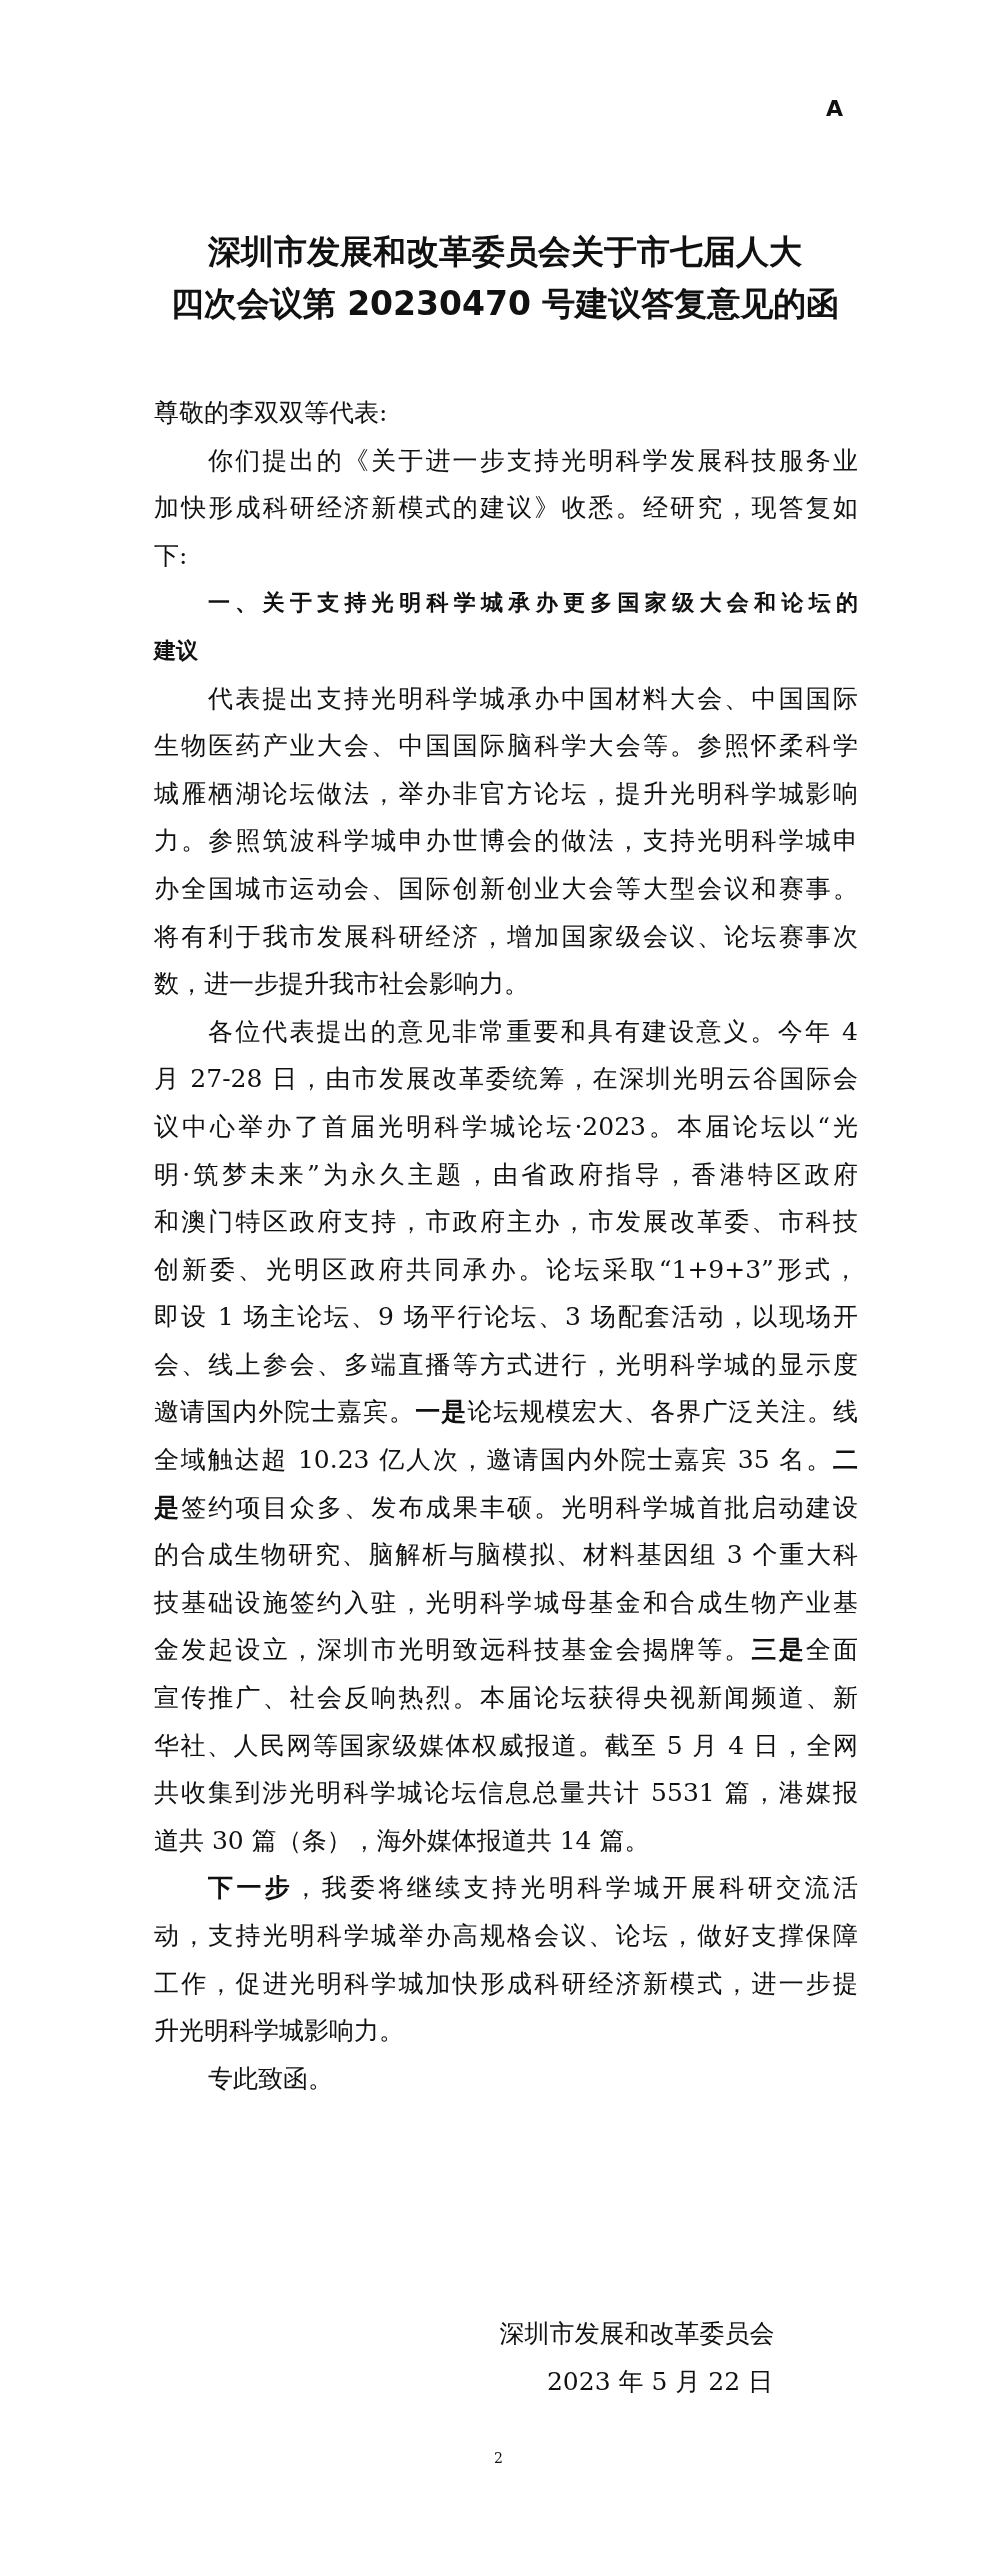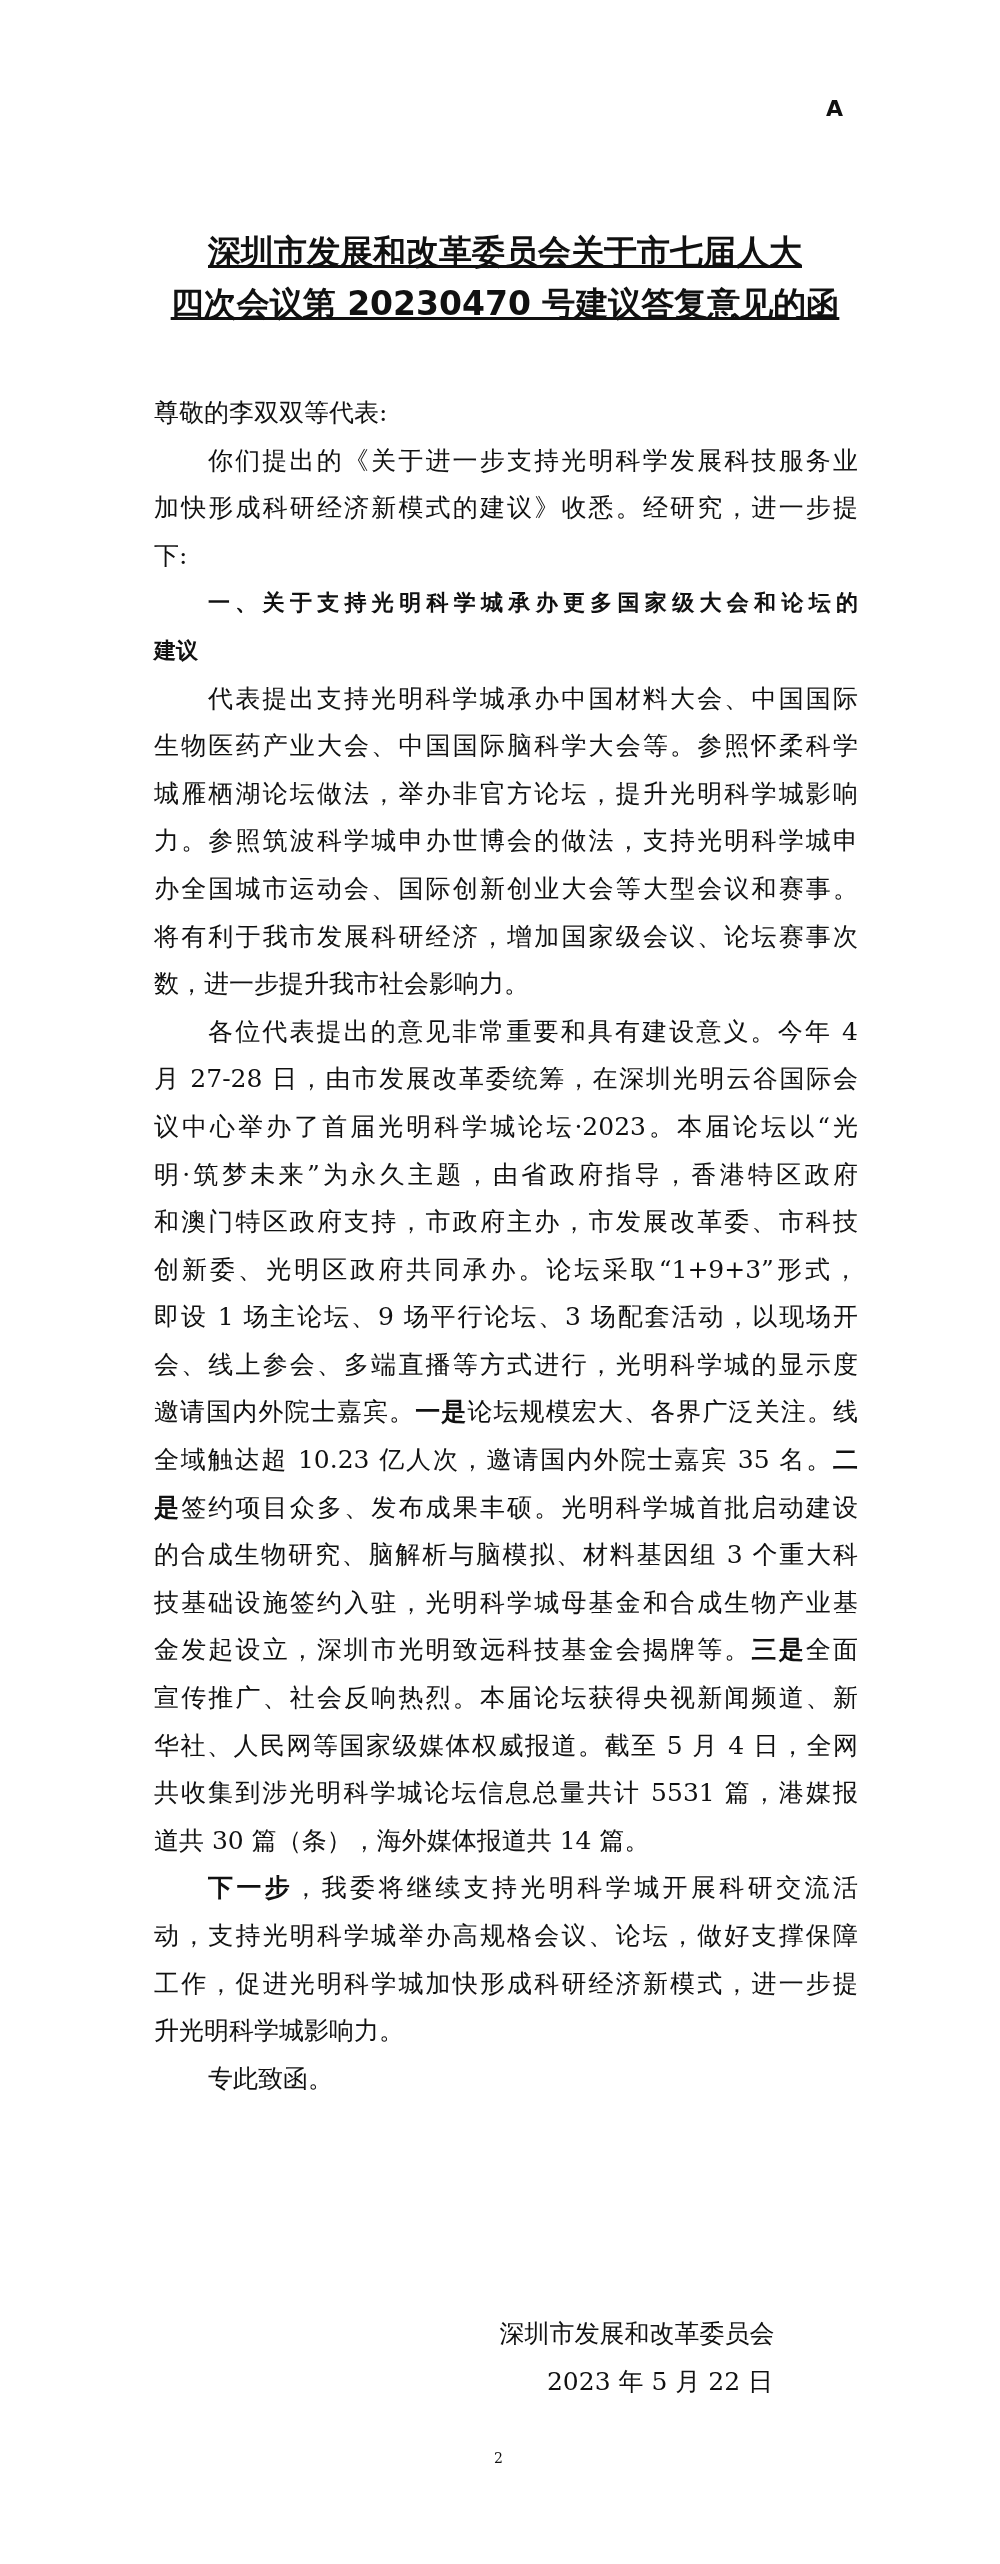--- a/index.html
+++ b/index.html
@@ -28,21 +28,20 @@
   .title {
     position: absolute;
     left: 150px; top: 226px;
     width: 710px;
     text-align: center;
     font-family: "DejaVu Sans", "Liberation Sans", sans-serif;
     font-weight: bold;
     font-size: 33px;
     line-height: 52px;
     letter-spacing: 0px;
-    text-decoration: underline;
   }
   .title .tline { display: block; white-space: nowrap; }
   .body {
     position: absolute;
     left: 154px; top: 389px;
     width: 704px;
   }
   .line {
     display: block;
     height: 47.6px;
@@ -88,21 +87,21 @@
 
   <div class="title">
     <span class="tline">深圳市发展和改革委员会关于市七届人大</span>
     <span class="tline">四次会议第 20230470 号建议答复意见的函</span>
   </div>
 
   <div class="body">
     <span class="line last">尊敬的李双双等代表:</span>
 
     <span class="line indent">你们提出的《关于进一步支持光明科学发展科技服务业</span>
-    <span class="line">加快形成科研经济新模式的建议》收悉。经研究，进一步提</span>
+    <span class="line">加快形成科研经济新模式的建议》收悉。经研究，现答复如</span>
     <span class="line last">下:</span>
 
     <span class="line heading indent">一、关于支持光明科学城承办更多国家级大会和论坛的</span>
     <span class="line heading last">建议</span>
 
     <span class="line indent">代表提出支持光明科学城承办中国材料大会、中国国际</span>
     <span class="line">生物医药产业大会、中国国际脑科学大会等。参照怀柔科学</span>
     <span class="line">城雁栖湖论坛做法，举办非官方论坛，提升光明科学城影响</span>
     <span class="line">力。参照筑波科学城申办世博会的做法，支持光明科学城申</span>
     <span class="line">办全国城市运动会、国际创新创业大会等大型会议和赛事。</span>

